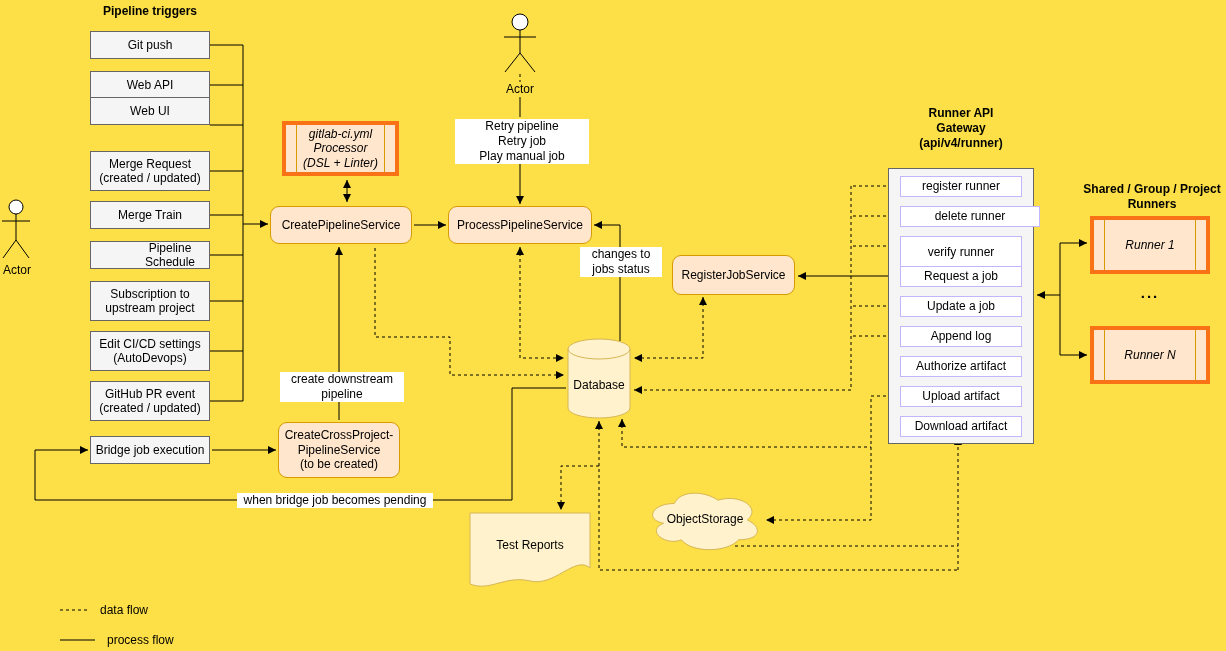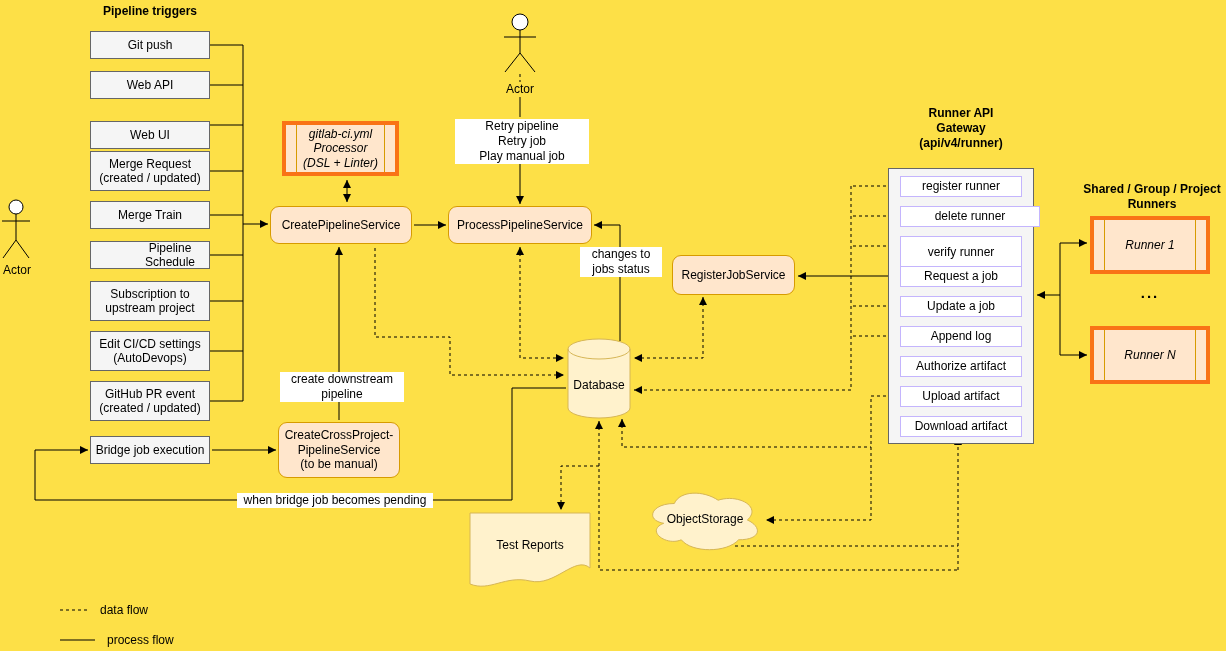--- a/index.html
+++ b/index.html
@@ -101,42 +101,42 @@
 Runners</div>
 
   <div class="lbl" style="left:0px;top:263px;width:34px;">Actor</div>
   <div class="lbl" style="left:495px;top:82px;width:50px;">Actor</div>
   <div class="lbl bg" style="left:455px;top:119px;width:130px;">Retry pipeline
 Retry job
 Play manual job</div>
 
   <div class="node trigger" style="left:90px;top:31px;width:120px;height:28px;">Git push</div>
   <div class="node trigger" style="left:90px;top:71px;width:120px;height:28px;">Web API</div>
-  <div class="node trigger" style="left:90px;top:121px;width:120px;height:28px;">Web UI</div>
+  <div class="node trigger" style="left:90px;top:97px;width:120px;height:28px;">Web UI</div>
   <div class="node trigger" style="left:90px;top:151px;width:120px;height:40px;">Merge Request
 (created / updated)</div>
   <div class="node trigger" style="left:90px;top:201px;width:120px;height:28px;">Merge Train</div>
   <div class="node trigger" style="left:90px;top:241px;width:120px;height:28px;padding-left:40px;">Pipeline Schedule</div>
   <div class="node trigger" style="left:90px;top:281px;width:120px;height:40px;">Subscription to
 upstream project</div>
   <div class="node trigger" style="left:90px;top:331px;width:120px;height:40px;">Edit CI/CD settings
 (AutoDevops)</div>
   <div class="node trigger" style="left:90px;top:381px;width:120px;height:40px;">GitHub PR event
 (created / updated)</div>
   <div class="node trigger" style="left:90px;top:436px;width:120px;height:28px;">Bridge job execution</div>
 
   <div class="node component" style="left:282px;top:121px;width:117px;height:55px;">gitlab-ci.yml
 Processor
 (DSL + Linter)</div>
   <div class="node service" style="left:270px;top:206px;width:142px;height:38px;">CreatePipelineService</div>
   <div class="node service" style="left:448px;top:206px;width:144px;height:38px;">ProcessPipelineService</div>
   <div class="node service" style="left:672px;top:255px;width:123px;height:40px;">RegisterJobService</div>
   <div class="node service" style="left:278px;top:422px;width:122px;height:56px;">CreateCrossProject-
 PipelineService
-(to be manual)</div>
+(to be created)</div>
 
   <div class="lbl" style="left:568px;top:378px;width:62px;">Database</div>
   <div class="lbl" style="left:650px;top:512px;width:110px;">ObjectStorage</div>
   <div class="lbl" style="left:470px;top:538px;width:120px;">Test Reports</div>
 
   <div class="node gateway" style="left:888px;top:168px;width:146px;height:276px;"></div>
   <div class="node endpoint" style="left:900px;top:176px;width:122px;height:21px;">register runner</div>
   <div class="node endpoint" style="left:900px;top:206px;width:140px;height:21px;">delete runner</div>
   <div class="node endpoint" style="left:900px;top:236px;width:122px;height:32px;">verify runner</div>
   <div class="node endpoint" style="left:900px;top:266px;width:122px;height:21px;">Request a job</div>

